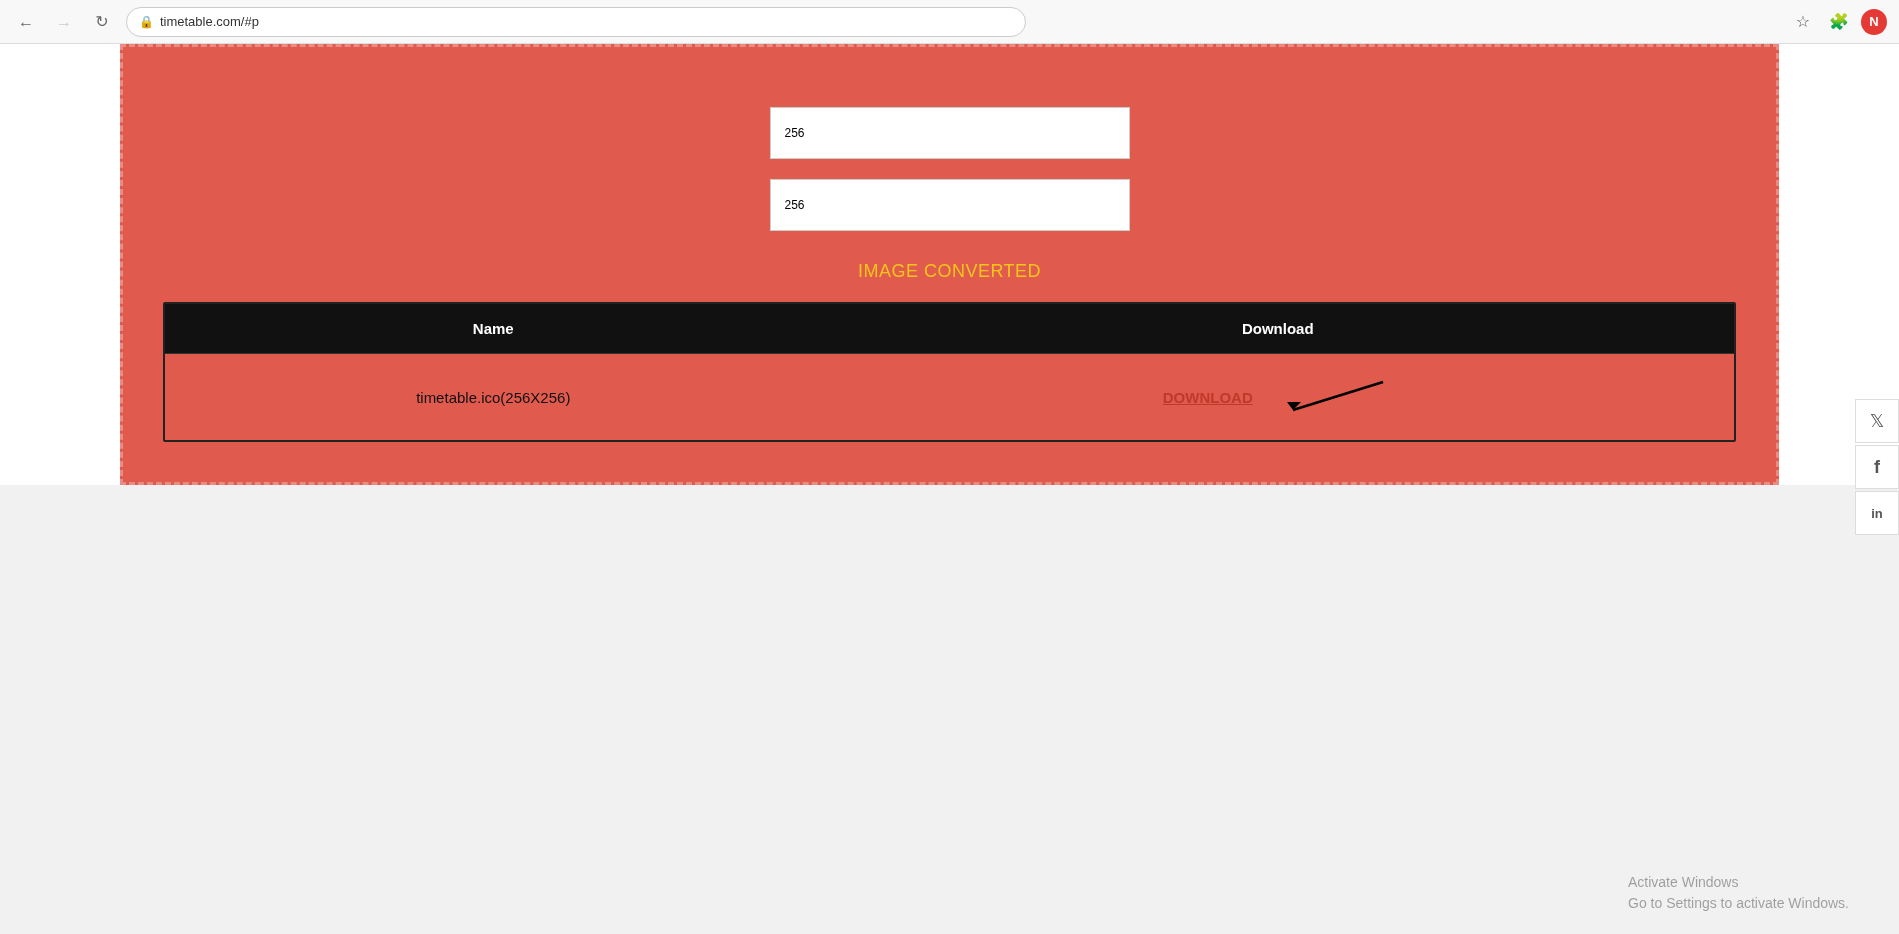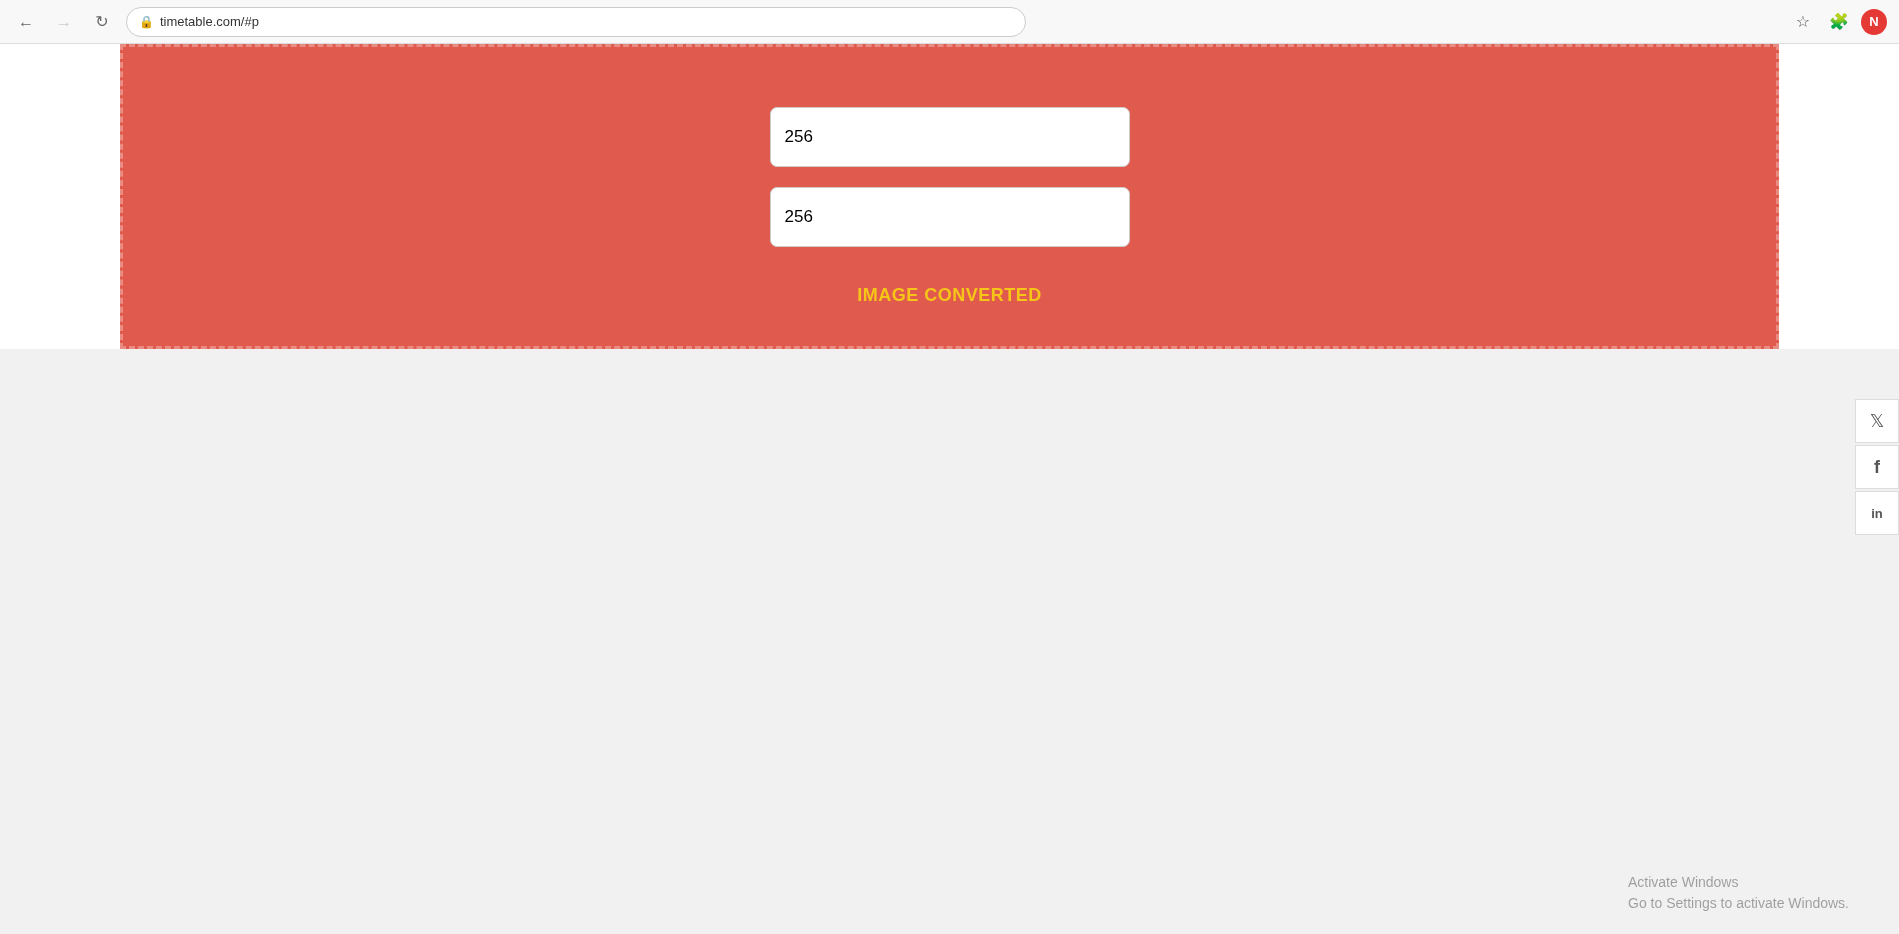--- a/index.html
+++ b/index.html
@@ -123,25 +123,25 @@
 
     .form-section {
       display: flex;
       flex-direction: column;
       align-items: center;
       gap: 20px;
     }
 
     .text-input {
       width: 360px;
-      height: 60px;
+      height: 52px;
       border: 1px solid #ccc;
-      border-radius: 7px;
+      border-radius: 0;
       padding: 0 14px;
-      font-size: 17px;
+      font-size: 12px;
       outline: none;
       background: white;
     }
 
     .buttons-row {
       display: flex;
       gap: 16px;
       margin-top: 6px;
     }
 
@@ -151,23 +151,23 @@
       background: transparent;
       color: white;
       font-size: 16px;
       cursor: pointer;
       border-radius: 4px;
       font-weight: 500;
     }
 
     .status-text {
       font-size: 18px;
-      font-weight: bold;
+      font-weight: normal;
       color: #f5c518;
-      margin-top: 18px;
+      margin-top: 10px;
       letter-spacing: 0.5px;
     }
 
     
     .results-table-wrapper {
       margin-top: 20px;
       border: 2px solid #222;
       border-radius: 2px;
       overflow: hidden;
     }
@@ -281,20 +281,47 @@
     <div class="form-section">
 
       <input type="text" class="text-input" value="256" style="">
 
       <input type="text" class="text-input" value="256" style="">
 
 
       <div class="status-text">IMAGE CONVERTED</div>
     </div>
 
+    <div class="results-table-wrapper">
+      <table class="results-table">
+        <thead>
+          <tr>
+            <th>Name</th>
+            <th>Download</th>
+          </tr>
+        </thead>
+        <tbody>
+          <tr class="table-row">
+            <td>timetable.ico(256X256)</td>
+            <td>
+              <div class="download-cell">
+                <a class="download-link">DOWNLOAD</a>
+
+                <div class="arrow-annotation">
+                  <svg width="120" height="50" viewBox="0 0 120 50">
+                    <line x1="110" y1="10" x2="20" y2="38" stroke="black" stroke-width="2.5"></line>
+                    <polygon points="20,38 28,30 14,30" fill="black"></polygon>
+                  </svg>
+                </div>
+              </div>
+            </td>
+          </tr>
+        </tbody>
+      </table>
+    </div>
 
   </div>
 
 </div>
 
 <div class="social-sidebar">
   <div class="social-btn">
     <span>𝕏</span>
   </div>
   <div class="social-btn">

